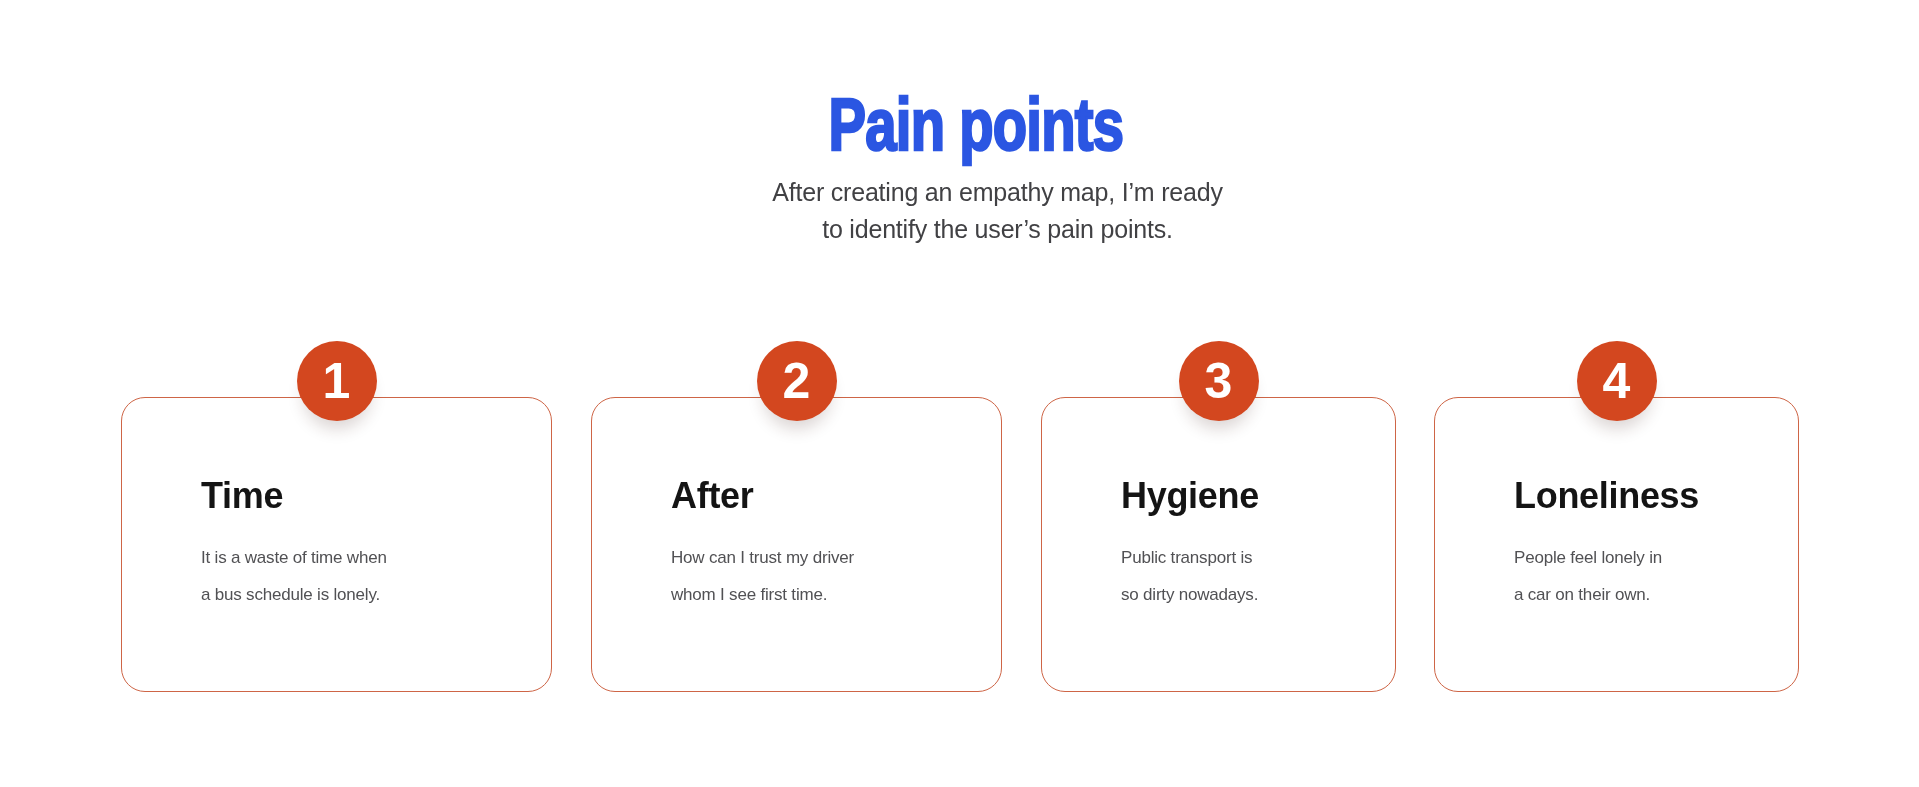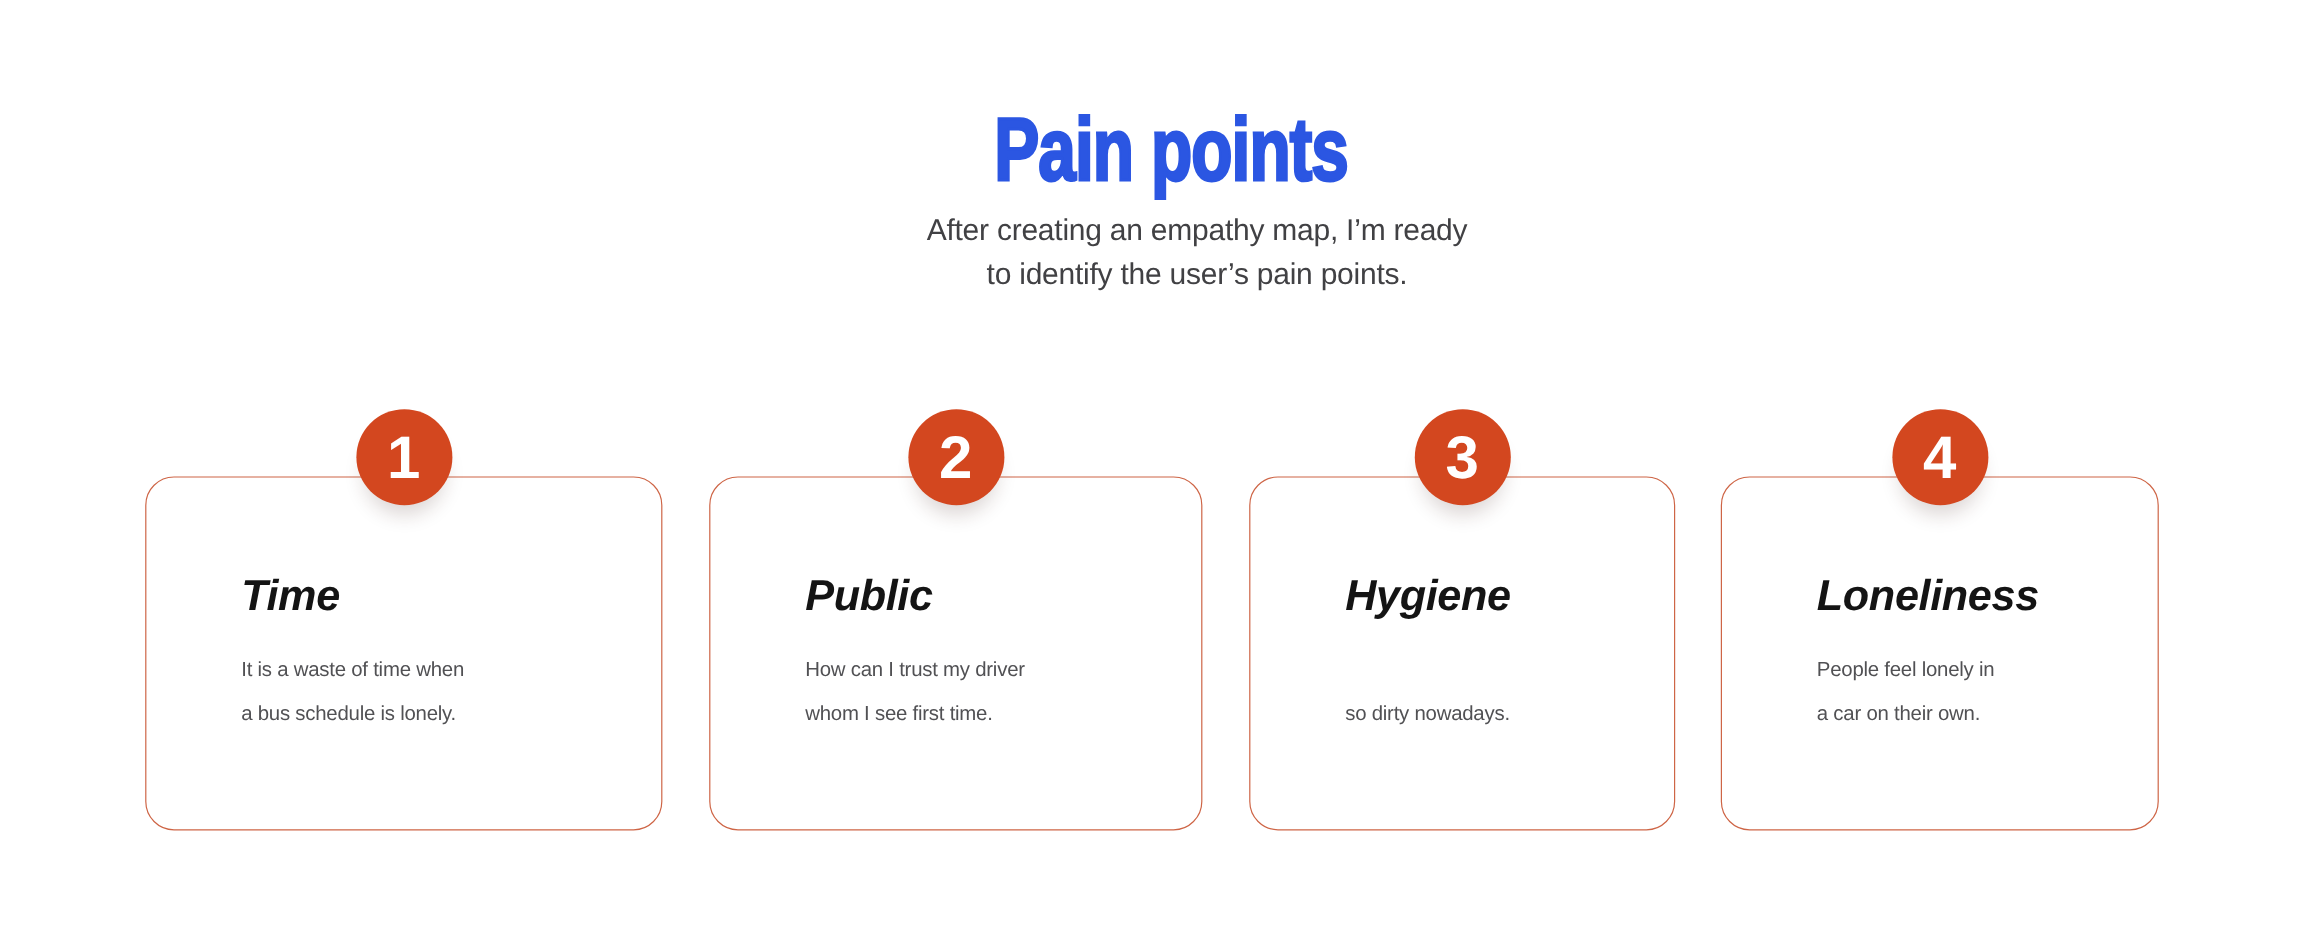--- a/index.html
+++ b/index.html
@@ -80,21 +80,20 @@
     box-shadow: 0 14px 16px -6px rgba(60, 30, 20, 0.18);
   }
 
   .card-title {
     margin: 0;
     font-size: 36px;
     line-height: 36px;
     font-weight: 600;
     color: #141414;
     letter-spacing: -0.3px;
-    font-style: italic;
   }
   .card-body {
     margin: 25px 0 0 0;
     font-size: 17px;
     line-height: 37px;
     color: #515154;
     letter-spacing: -0.2px;
   }
 </style>
 </head>
@@ -114,32 +113,32 @@
     <div class="badge">1</div>
     <h2 class="card-title">Time</h2>
     <p class="card-body">
       <span>It is a waste of time when</span><br>
       <span>a bus schedule is lonely.</span>
     </p>
   </div>
 
   <div class="card card-2">
     <div class="badge">2</div>
-    <h2 class="card-title">Public</h2>
+    <h2 class="card-title">After</h2>
     <p class="card-body">
       <span>How can I trust my driver</span><br>
       <span>whom I see first time.</span>
     </p>
   </div>
 
   <div class="card card-3">
     <div class="badge">3</div>
     <h2 class="card-title">Hygiene</h2>
     <p class="card-body">
-      <br>
+      <span>Public transport is</span><br>
       <span>so dirty nowadays.</span>
     </p>
   </div>
 
   <div class="card card-4">
     <div class="badge">4</div>
     <h2 class="card-title">Loneliness</h2>
     <p class="card-body">
       <span>People feel lonely in</span><br>
       <span>a car on their own.</span>

